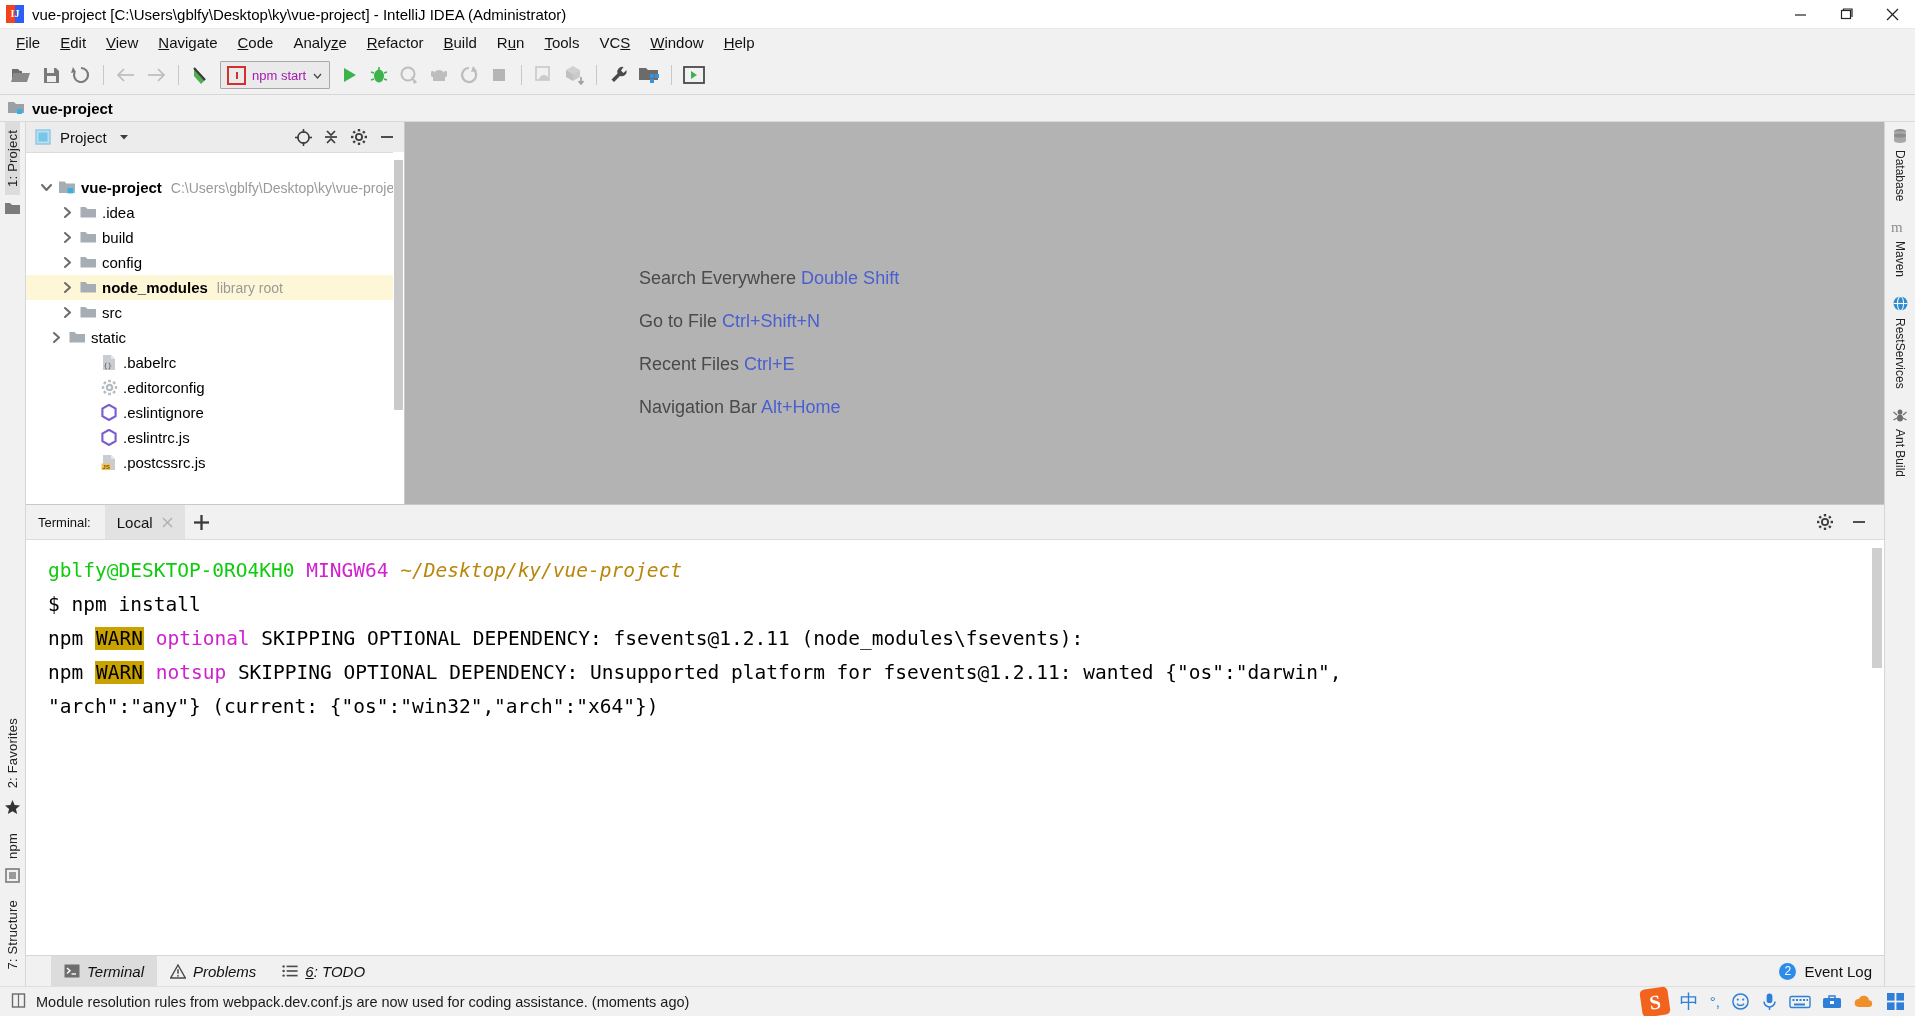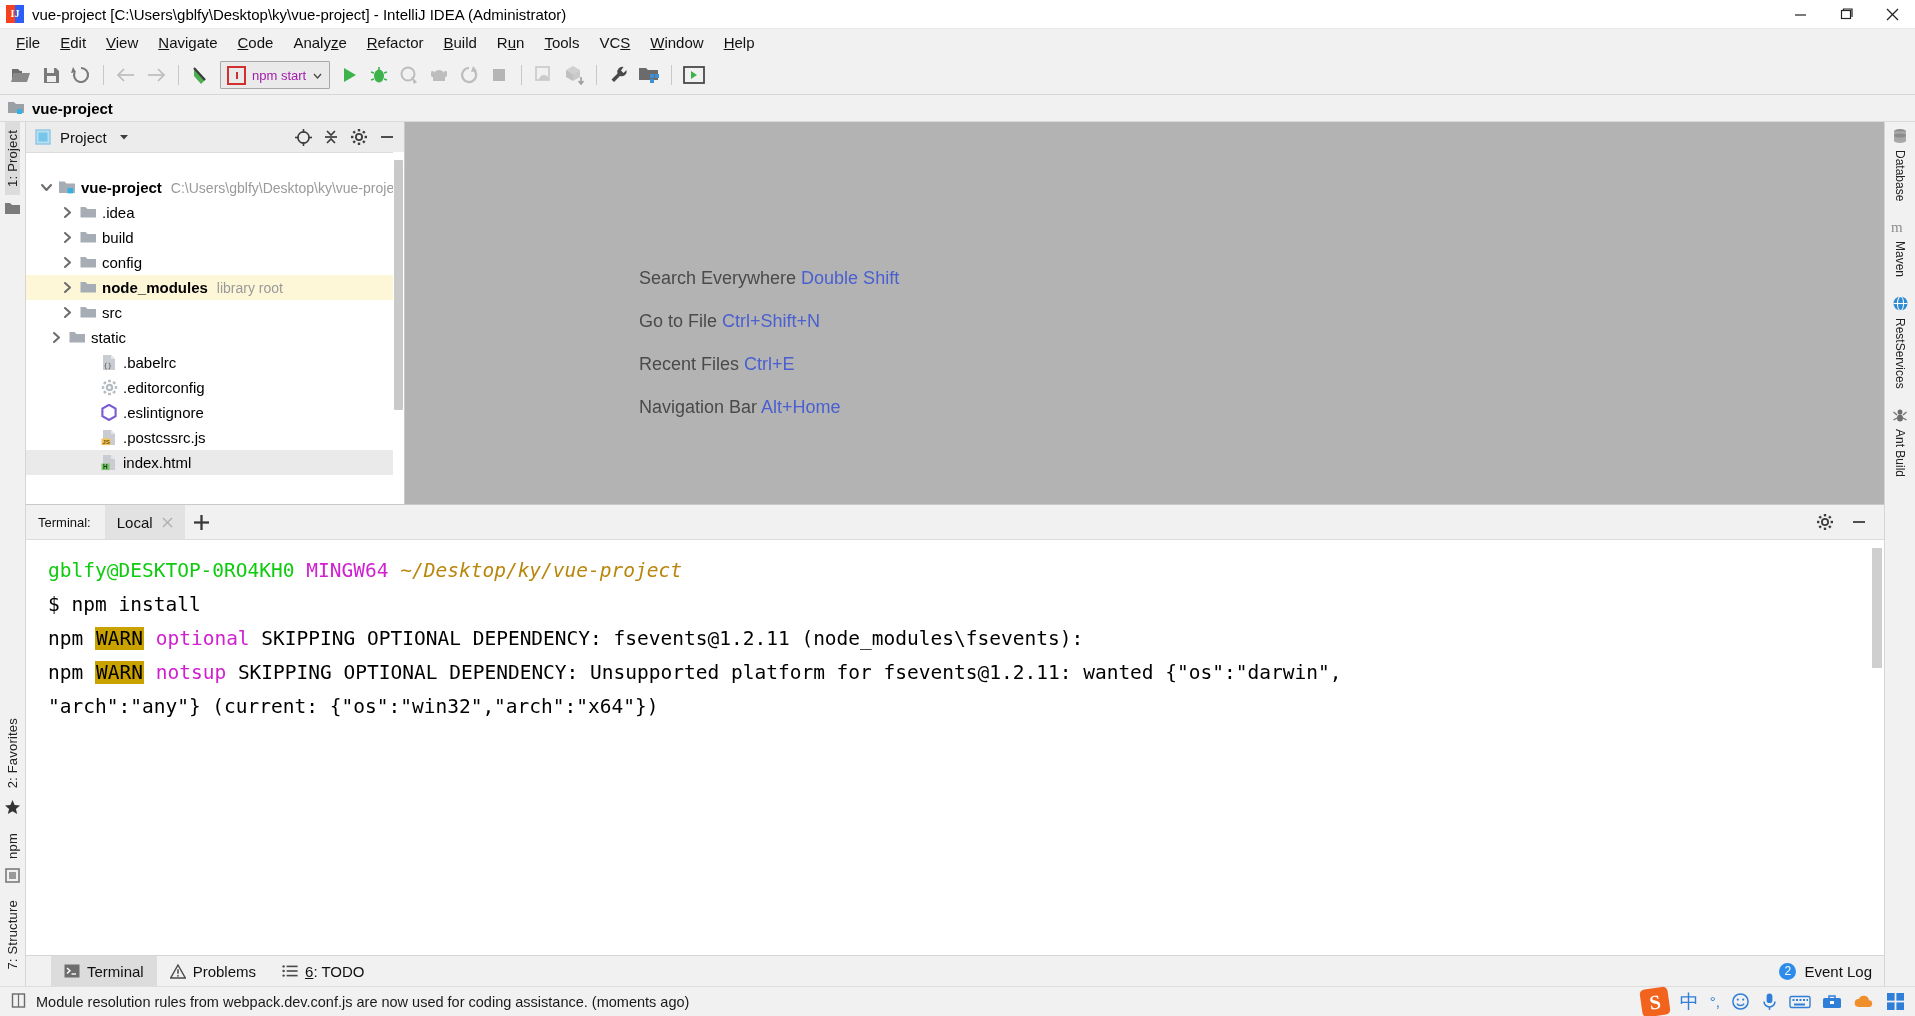--- a/index.html
+++ b/index.html
@@ -91,21 +91,21 @@
   .c-green{color:#0ecb0e;}
   .c-magenta{color:#d020d0;}
   .c-olive{color:#b8860b;font-style:italic;}
   .c-black{color:#000;}
   .warnbg{background:#c9a200;color:#000;padding:0 1px;}
   .term-scroll{position:absolute;right:2px;top:8px;width:10px;bottom:8px;}
   .term-scroll .thumb{position:absolute;left:0;top:0;width:10px;height:120px;background:#cfcfcf;}
 
   
   .bottombar{height:30px;background:#f1f1f1;display:flex;align-items:center;padding-left:25px;flex:none;border-top:1px solid #d6d6d6;}
-  .btab{height:30px;display:flex;align-items:center;gap:7px;padding:0 13px;font-size:15px;color:#111;}
+  .btab{height:30px;display:flex;align-items:center;gap:7px;padding:0 13px;font-size:15px;color:#111;font-style:italic;}
   .btab.sel{background:#dcdcdc;}
   .btab u{text-decoration:underline;}
   .bgrow{flex:1;}
   .evlog{display:flex;align-items:center;gap:8px;padding-right:12px;font-size:15px;color:#111;}
   .evbadge{width:17px;height:17px;border-radius:50%;background:#2d8ceb;color:#fff;font-size:12px;display:flex;align-items:center;justify-content:center;}
 
   
   .statusbar{height:29px;background:#f1f1f1;display:flex;align-items:center;padding-left:10px;gap:9px;flex:none;border-top:1px solid #dedede;}
   .statusbar .stext{font-size:14.5px;color:#1a1a1a;white-space:nowrap;}
   .tray{display:flex;align-items:center;gap:11px;padding-right:10px;}
@@ -512,39 +512,37 @@
                     <path d="M8 0.8 L14.6 4.6 V12.2 L8 16 L1.4 12.2 V4.6 Z" fill="none" stroke="#7a5bd0" stroke-width="2.1"></path>
                     <path d="M8 4.4 L11.6 6.5 V10.6 L8 12.7 L4.4 10.6 V6.5 Z" fill="#ffffff"></path>
                   </svg>
                 </span>
                 <span class="tlabel">.eslintignore</span>
               </div>
               <div class="trow" style="padding-left: 52px;">
                 <span class="spacer20"></span>
                 <span class="ticon">
                   <svg width="16" height="17" viewBox="0 0 16 17">
+                    <path d="M8 0.8 L14.6 4.6 V12.2 L8 16 L1.4 12.2 V4.6 Z" fill="none" stroke="#7a5bd0" stroke-width="2.1"></path>
+                    <path d="M8 4.4 L11.6 6.5 V10.6 L8 12.7 L4.4 10.6 V6.5 Z" fill="#ffffff"></path>
+                  </svg>
+                </span>
+                <span class="tlabel">.eslintrc.js</span>
+              </div>
+              <div class="trow" style="padding-left: 52px;">
+                <span class="spacer20"></span>
+                <span class="ticon">
+                  <svg width="16" height="17" viewBox="0 0 16 17">
                     <path d="M2 1h8l4 4v11H2z" fill="#c9cdd1"></path>
                     <path d="M10 1 l4 4 h-4z" fill="#e4e7e9"></path>
                     <rect x="0.5" y="9.5" width="9" height="6.6" fill="#f5c45e"></rect>
                     <text x="1.6" y="14.8" font-family="Liberation Sans, sans-serif" font-size="6" font-weight="bold" fill="#6b5100">JS</text>
                   </svg>
                 </span>
                 <span class="tlabel">.postcssrc.js</span>
-              </div>
-              <div class="trow selbar" style="padding-left: 52px;">
-                <span class="spacer20"></span>
-                <span class="ticon">
-                  <svg width="16" height="17" viewBox="0 0 16 17">
-                    <path d="M2 1h8l4 4v11H2z" fill="#c9cdd1"></path>
-                    <path d="M10 1 l4 4 h-4z" fill="#e4e7e9"></path>
-                    <rect x="0.5" y="9.5" width="8" height="6.6" fill="#79c46a"></rect>
-                    <text x="2" y="14.9" font-family="Liberation Sans, sans-serif" font-size="6.4" font-weight="bold" fill="#16430c">H</text>
-                  </svg>
-                </span>
-                <span class="tlabel">index.html</span>
               </div>
             </div>
           <div class="scrollv">
               <div class="thumb"></div>
             </div>
         </div>
 
         <div class="editor">
           <div class="hints" id="hints">
               <div class="hint"><span>Search Everywhere </span><span class="k">Double Shift</span></div>

